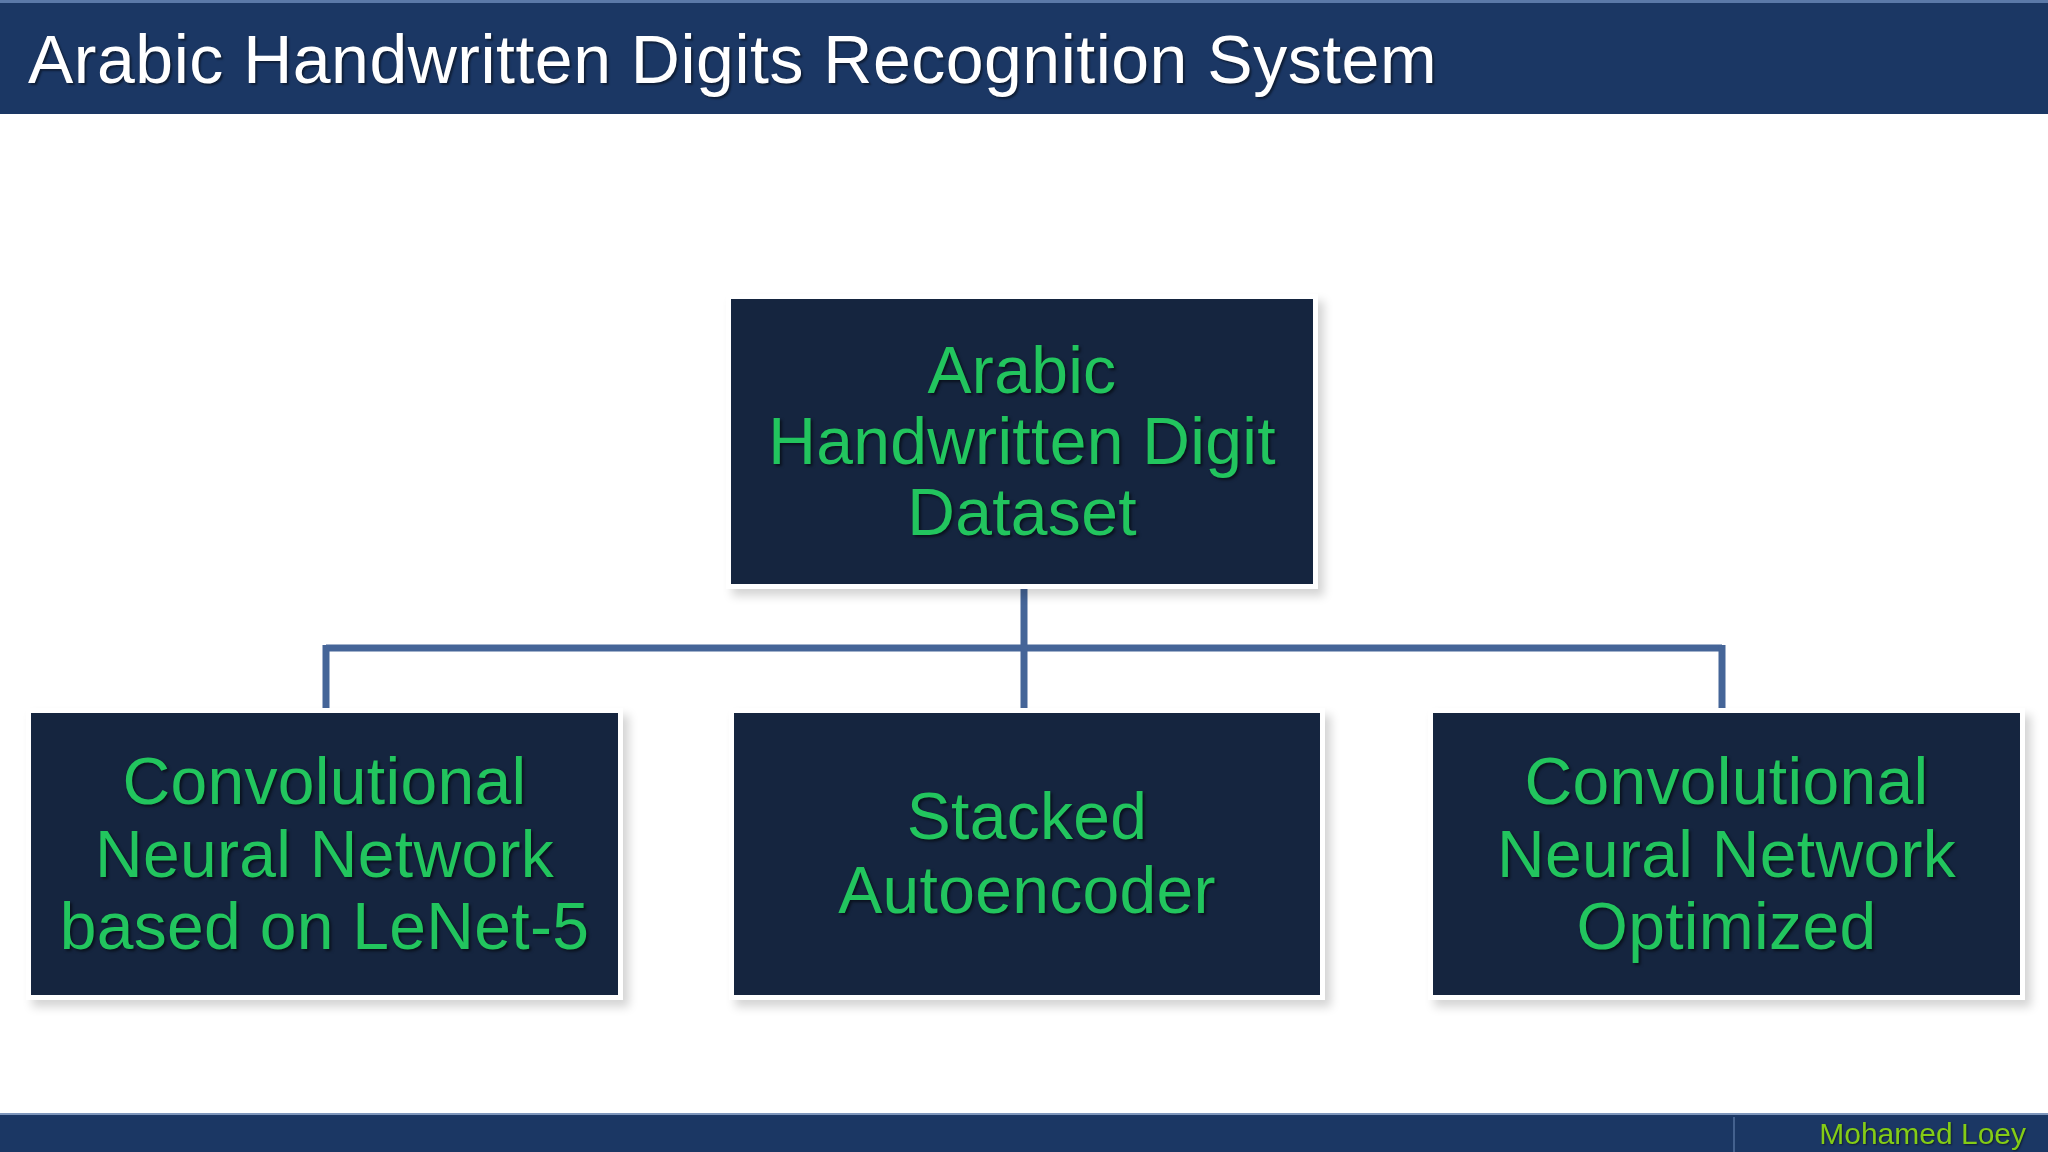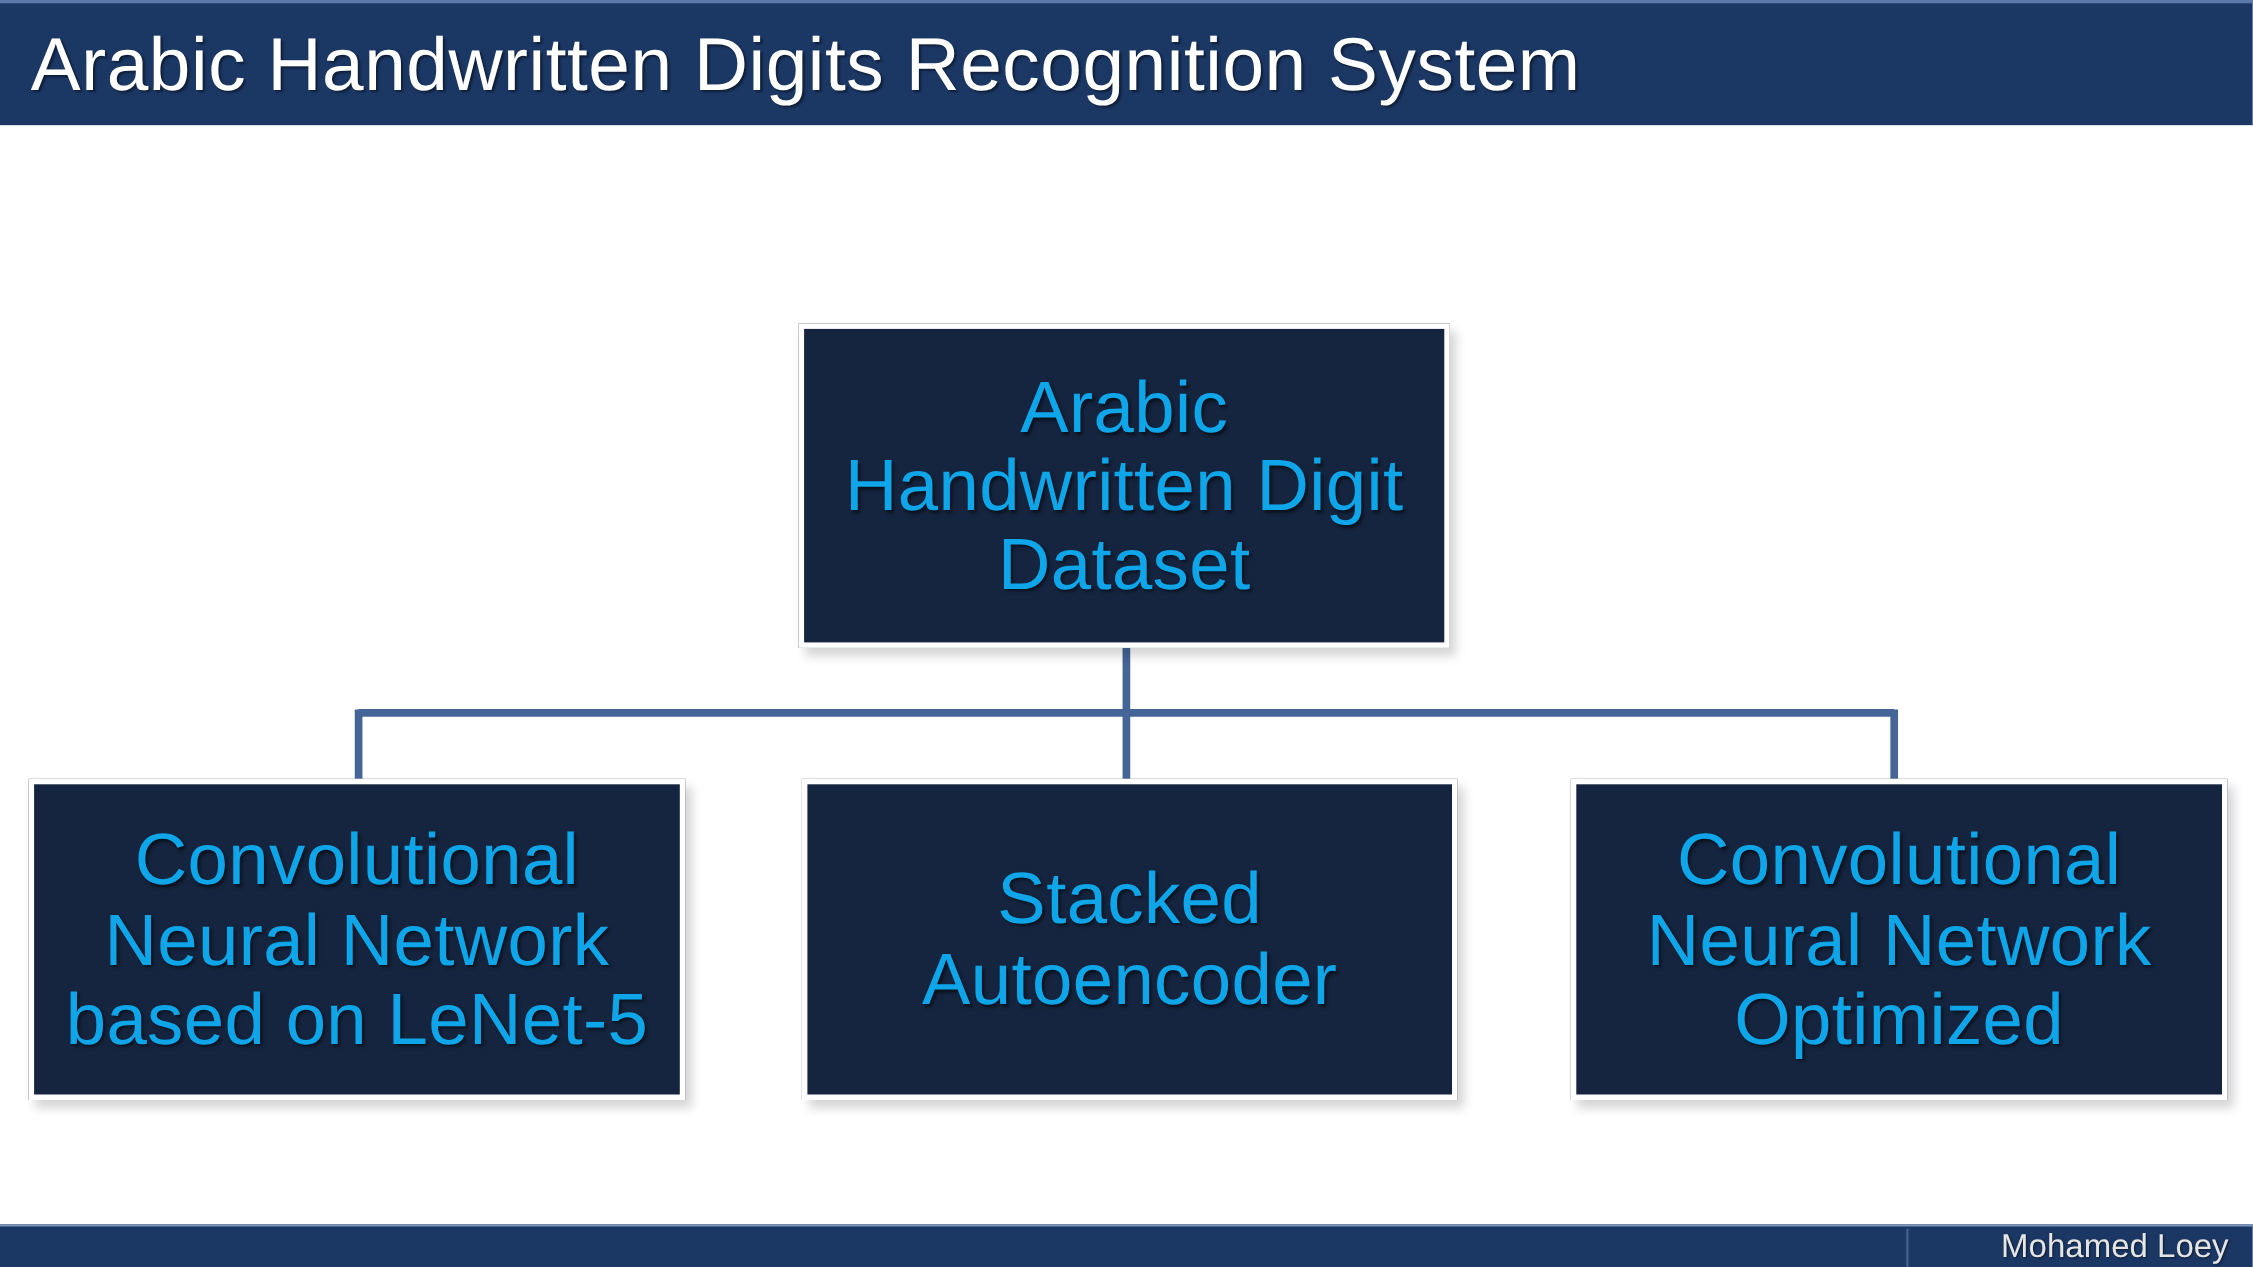--- a/index.html
+++ b/index.html
@@ -72,21 +72,21 @@
   .node {
     position: absolute;
     box-sizing: border-box;
     background: #15253f;
     border: 5px solid #ffffff;
     box-shadow: 6px 7px 9px rgba(0,0,0,0.17);
     display: flex;
     align-items: center;
     justify-content: center;
     text-align: center;
-    color: #0ea5e9;
+    color: #22c55e;
     font-weight: 400;
     letter-spacing: 0.3px;
   }
   .node .node-label {
     display: block;
     width: 100%;
     white-space: pre-line;
     text-shadow: 2px 2px 3px rgba(0,0,0,0.55);
   }
 
@@ -151,21 +151,21 @@
     position: absolute;
     left: 1733px;
     top: 2px;
     width: 2px;
     height: 37px;
     background: #44618e;
   }
   #footer-right {
     position: absolute;
     right: 22px;
-    color: #e5e5e5;
+    color: #84cc16;
     font-size: 30px;
     line-height: 1;
     white-space: nowrap;
     text-shadow: 1px 1px 2px rgba(0,0,0,0.5);
   }
 </style>
 </head>
 <body>
 
 <div id="slide">

